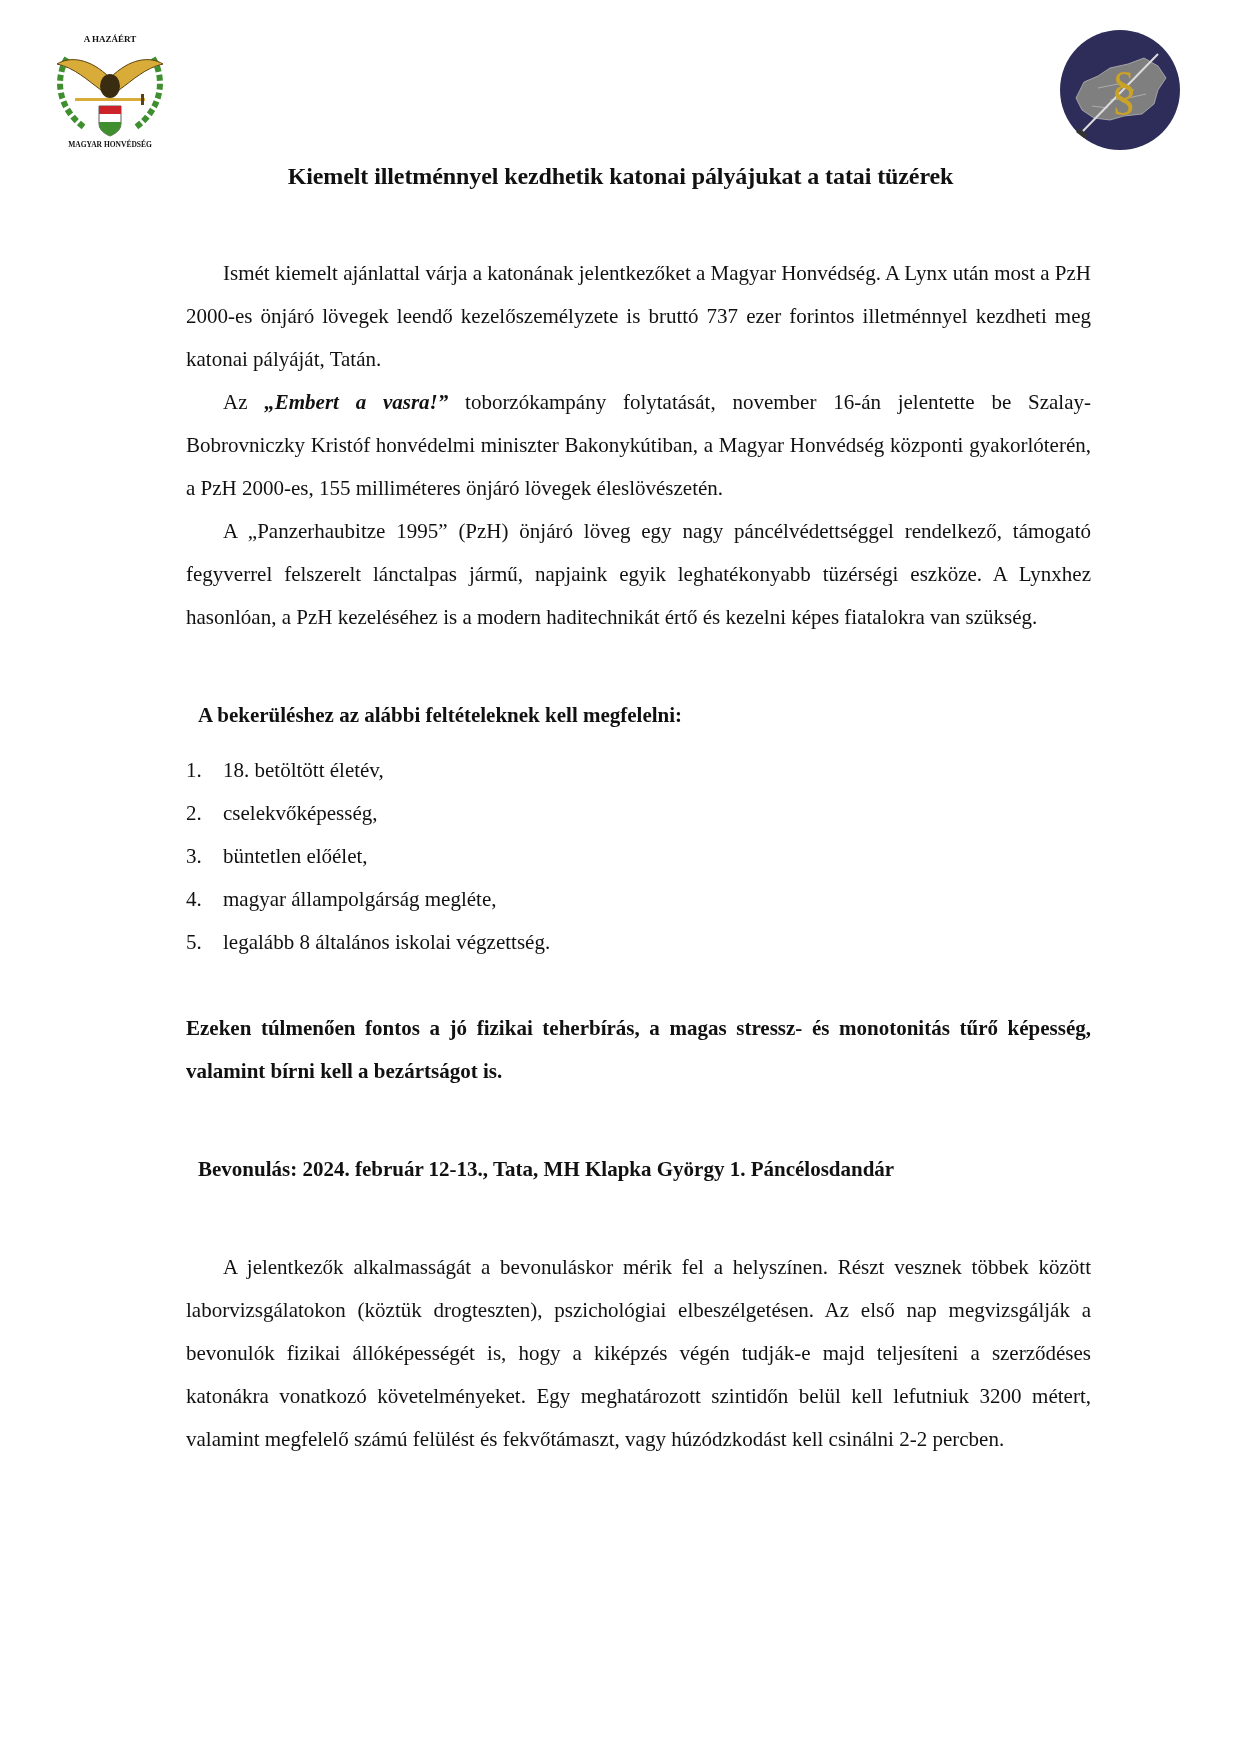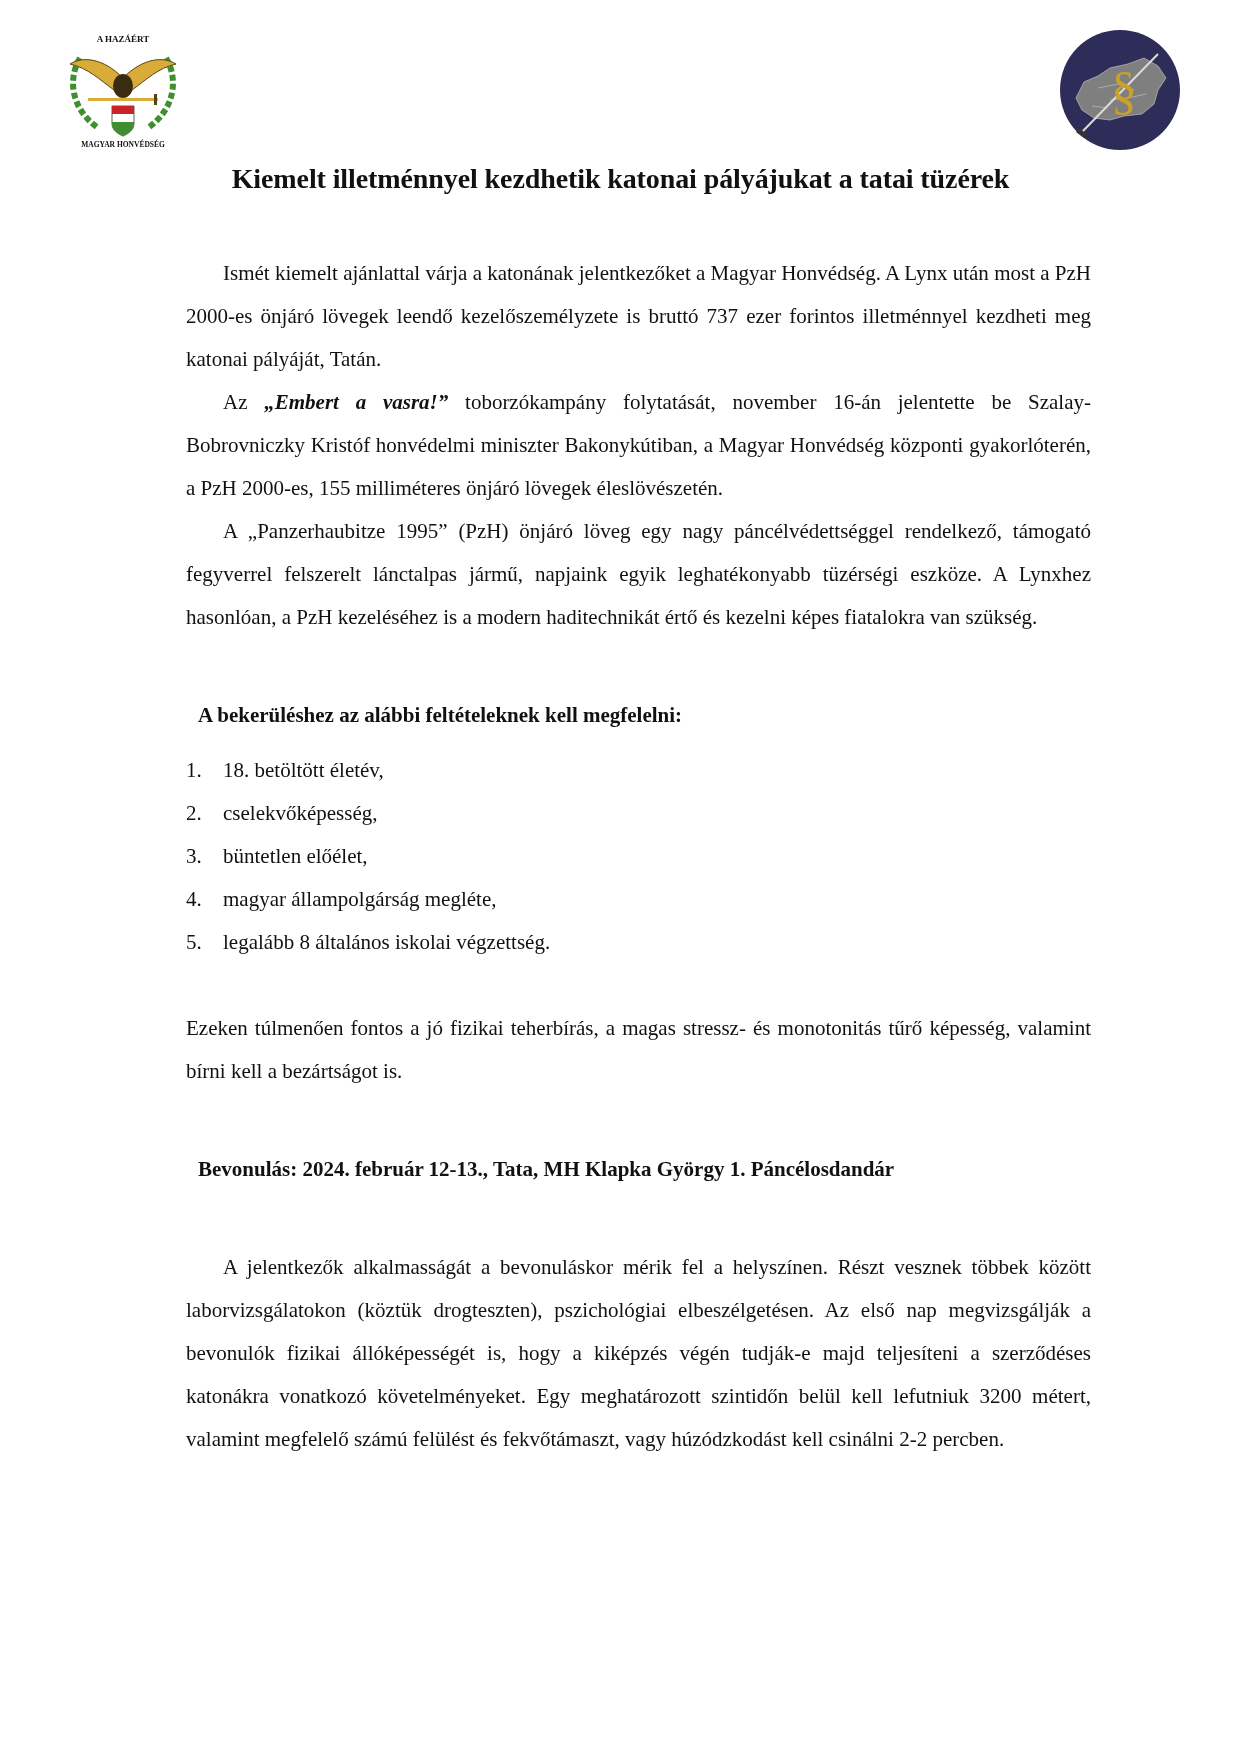--- a/index.html
+++ b/index.html
@@ -1,25 +1,25 @@
 <!DOCTYPE html>
 <html><head>
 <meta charset="utf-8">
 <style>
   html, body { margin: 0; padding: 0; background: #ffffff; }
   body { width: 1241px; height: 1755px; position: relative; overflow: hidden;
          font-family: "Liberation Serif", "DejaVu Serif", serif; color: #111; }
-  .logo-left { position: absolute; left: 58px; top: 28px; width: 130px; height: 122px; text-align: center; }
+  .logo-left { position: absolute; left: 45px; top: 28px; width: 130px; height: 122px; text-align: center; }
   .logo-right { position: absolute; left: 1058px; top: 28px; width: 124px; height: 124px; }
   .title { position: absolute; left: 0; width: 1241px; top: 163px; text-align: center;
-           font-weight: bold; font-size: 28px; letter-spacing: -0.1px; }
+           font-weight: bold; font-size: 24px; letter-spacing: -0.1px; }
   .content { position: absolute; left: 186px; top: 252px; width: 905px;
              font-size: 21px; line-height: 43px; }
   .para { text-align: justify; text-indent: 37px; margin: 0; }
-  .para.no-indent { text-indent: 0; }
+  .para.no-indent { text-indent: 0; font-weight: bold; }
   .heading { font-weight: bold; margin: 12px; }
   .list { margin: 0; padding: 0; list-style: none; }
   .list li { display: flex; }
   .list .num { width: 37px; flex: none; }
   .gap1 { height: 43px; }
   b, strong { font-weight: normal; }
   .italic-bold { font-weight: bold; font-style: italic; }
 </style>
 </head>
 <body>

